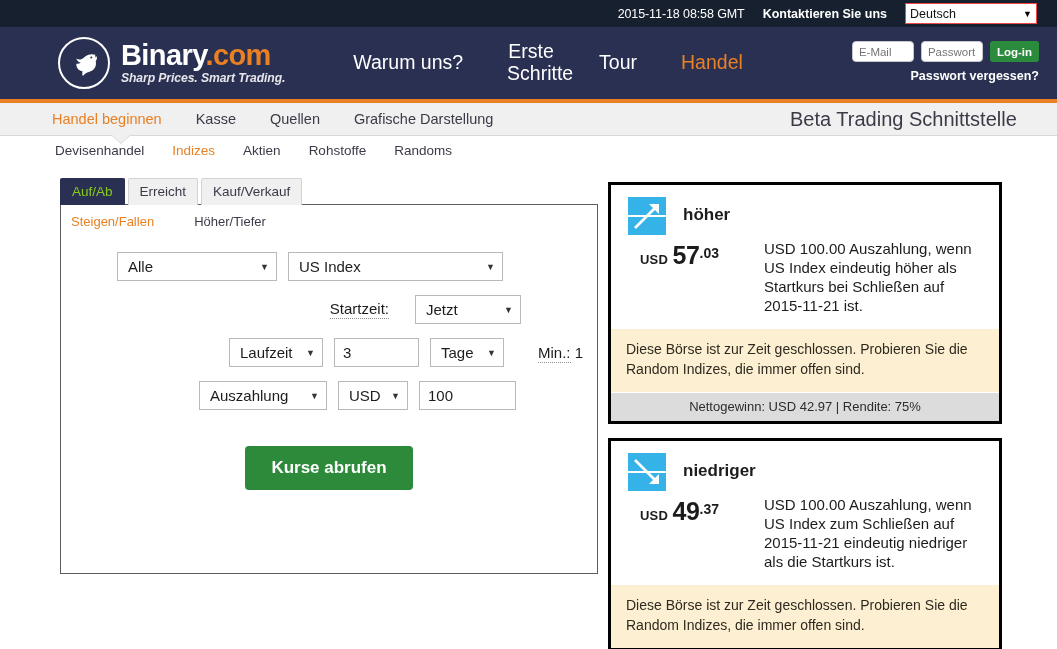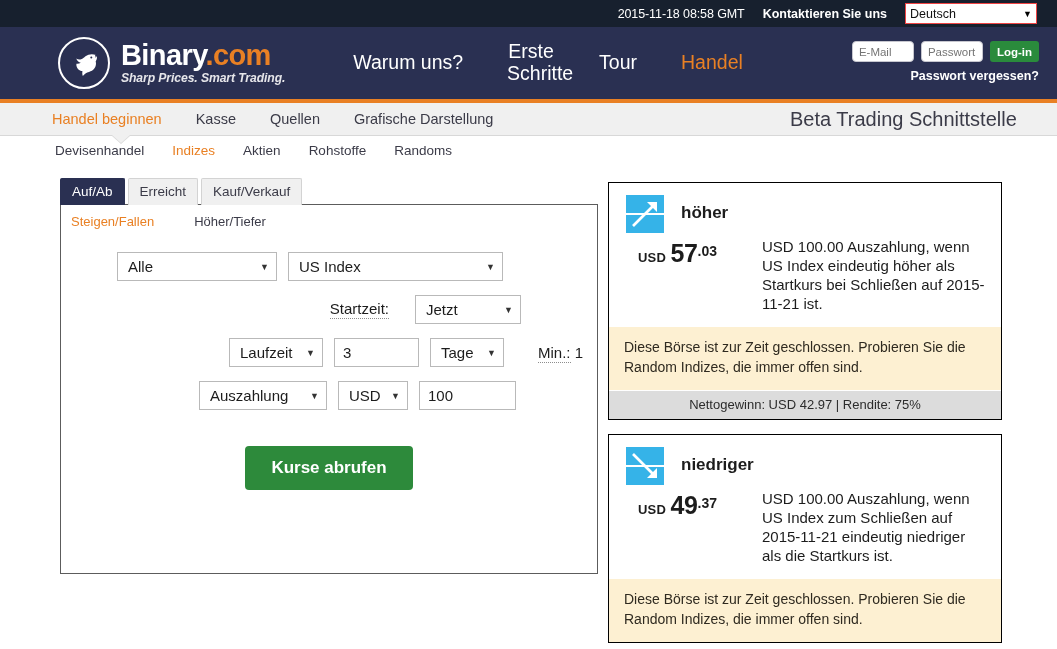--- a/index.html
+++ b/index.html
@@ -223,21 +223,21 @@
     font-size: 13.5px;
     background: #f0f0f0;
     border: 1px solid #d3d3d3;
     border-bottom: none;
     color: #3b3b48;
     cursor: pointer;
     border-radius: 2px 2px 0 0;
   }
   .tab.active {
     background: #2a3052;
-    color: #ffffff;
+    color: #84cc16;
     border-color: #2a3052;
   }
 
   .form-panel {
     border: 1px solid #5c5c5c;
     background: #ffffff;
     margin-top: -1px;
     height: 370px;
     padding: 9px 0 0 0;
     width: 538px;
@@ -330,21 +330,21 @@
   }
 
   
   .right-col {
     position: absolute;
     left: 608px;
     top: 18px;
     width: 394px;
   }
   .card {
-    border: 1px solid #000000;
+    border: 3px solid #000000;
     background: #ffffff;
     margin-bottom: 14px;
     cursor: pointer;
   }
   .card-top {
     display: flex;
     padding: 12px 10px 0 17px;
     gap: 0;
     position: relative;
   }

